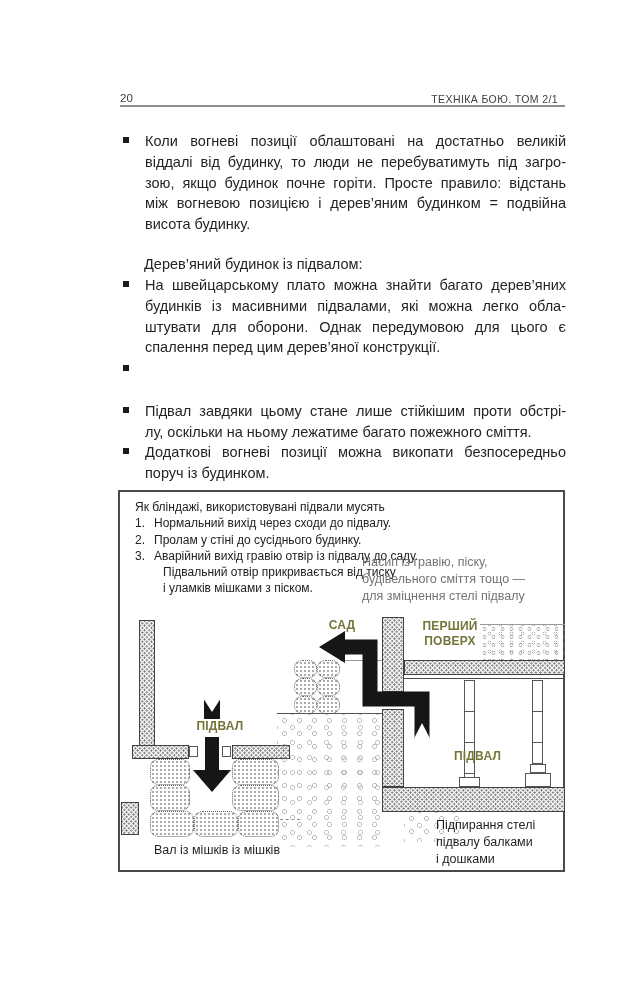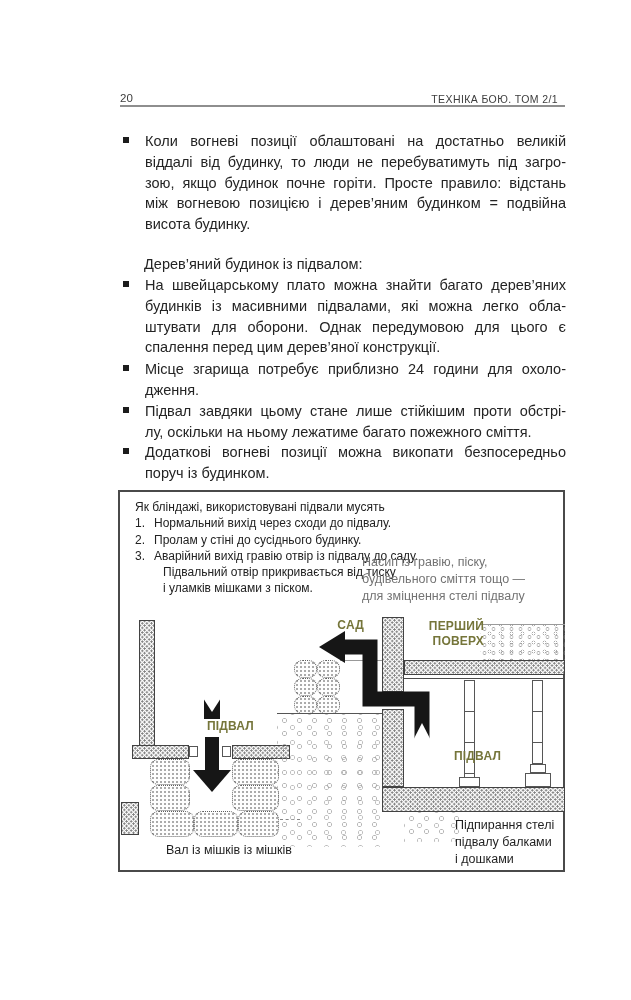--- a/index.html
+++ b/index.html
@@ -35,21 +35,21 @@
   .block{position:absolute;background:#fff;border:1px solid #565656;box-sizing:border-box;}
   .thinline{position:absolute;border-top:1.3px solid #555;}
   .boardline{position:absolute;border-top:1.8px solid #4a4a4a;}
   .ftext{position:absolute;font-size:12px;line-height:16.3px;color:#222;}
   .ftext .ln{white-space:nowrap;}
   .ftext .num{display:inline-block;width:19px;}
   .ftext .cont{padding-left:28px;}
   .fnote{position:absolute;font-size:12.5px;line-height:17px;color:#737373;}
   .fnote .ln{white-space:nowrap;}
   .olabel{position:absolute;font-weight:bold;font-size:12px;letter-spacing:.2px;color:var(--olive,#75753a);white-space:nowrap;}
-  .center{text-align:right;}
+  .center{text-align:center;}
   .fcap{position:absolute;font-size:12.5px;line-height:17px;color:#1f1f1f;}
   svg.arrows{position:absolute;left:0;top:0;pointer-events:none;}
 </style>
 </head>
 <body>
 
 <div class="page">
 
   <div class="hdr-num">20</div>
   <div class="hdr-title">ТЕХНІКА БОЮ. ТОМ 2/1</div>
@@ -68,24 +68,20 @@
 
   <div class="bullet" style="top:281px"></div>
   <div class="tblock" style="top:275px">
     <div class="jl">На швейцарському плато можна знайти багато дерев’яних</div>
     <div class="jl">будинків із масивними підвалами, які можна легко обла-</div>
     <div class="jl">штувати для оборони. Однак передумовою для цього є</div>
     <div class="jl last">спалення перед цим дерев’яної конструкції.</div>
   </div>
 
   <div class="bullet" style="top:365px"></div>
-  <div class="tblock" style="top:359px">
-    <div class="jl">Місце згарища потребує приблизно 24 години для охоло-</div>
-    <div class="jl last">дження.</div>
-  </div>
 
   <div class="bullet" style="top:407px"></div>
   <div class="tblock" style="top:401px">
     <div class="jl">Підвал завдяки цьому стане лише стійкішим проти обстрі-</div>
     <div class="jl last">лу, оскільки на ньому лежатиме багато пожежного сміття.</div>
   </div>
 
   <div class="bullet" style="top:448px"></div>
   <div class="tblock" style="top:442px">
     <div class="jl">Додаткові вогневі позиції можна викопати безпосередньо</div>
@@ -153,21 +149,21 @@
 
     <div class="olabel center" style="left:200px;top:126px;width:44px">САД</div>
     <div class="olabel center" style="left:296px;top:127px;width:68px;line-height:14.5px">
       <div>ПЕРШИЙ</div>
       <div>ПОВЕРХ</div>
     </div>
     <div class="olabel center" style="left:66px;top:227px;width:68px">ПІДВАЛ</div>
     <div class="olabel" style="left:334px;top:257px">ПІДВАЛ</div>
 
     <div class="fcap center" style="left:22px;top:350px;width:150px">Вал із мішків із мішків</div>
-    <div class="fcap" style="left:335px;top:325px">
+    <div class="fcap" style="left:316px;top:325px">
       <div>Підпирання стелі</div>
       <div>підвалу балками</div>
       <div>і дошками</div>
     </div>
 
     <svg class="arrows" width="443" height="378" viewBox="0 0 443 378">
 
       <polyline points="302,247 302,207 250,207 250,155 224,155" fill="none" stroke="#161616" stroke-width="15"></polyline>
       <polygon points="199,155 225,139 225,171" fill="#161616"></polygon>
       <polygon points="293,248.5 311,248.5 302,231" fill="#ffffff"></polygon>

